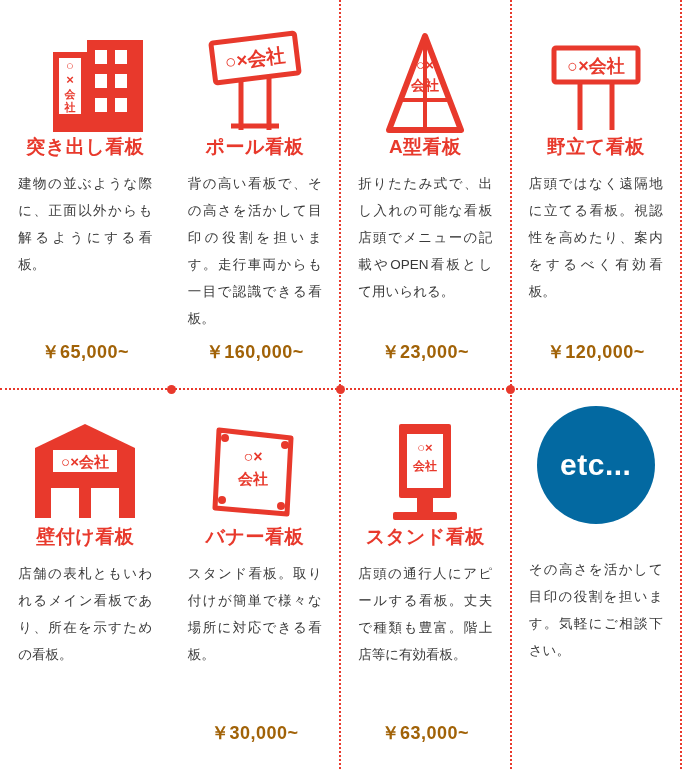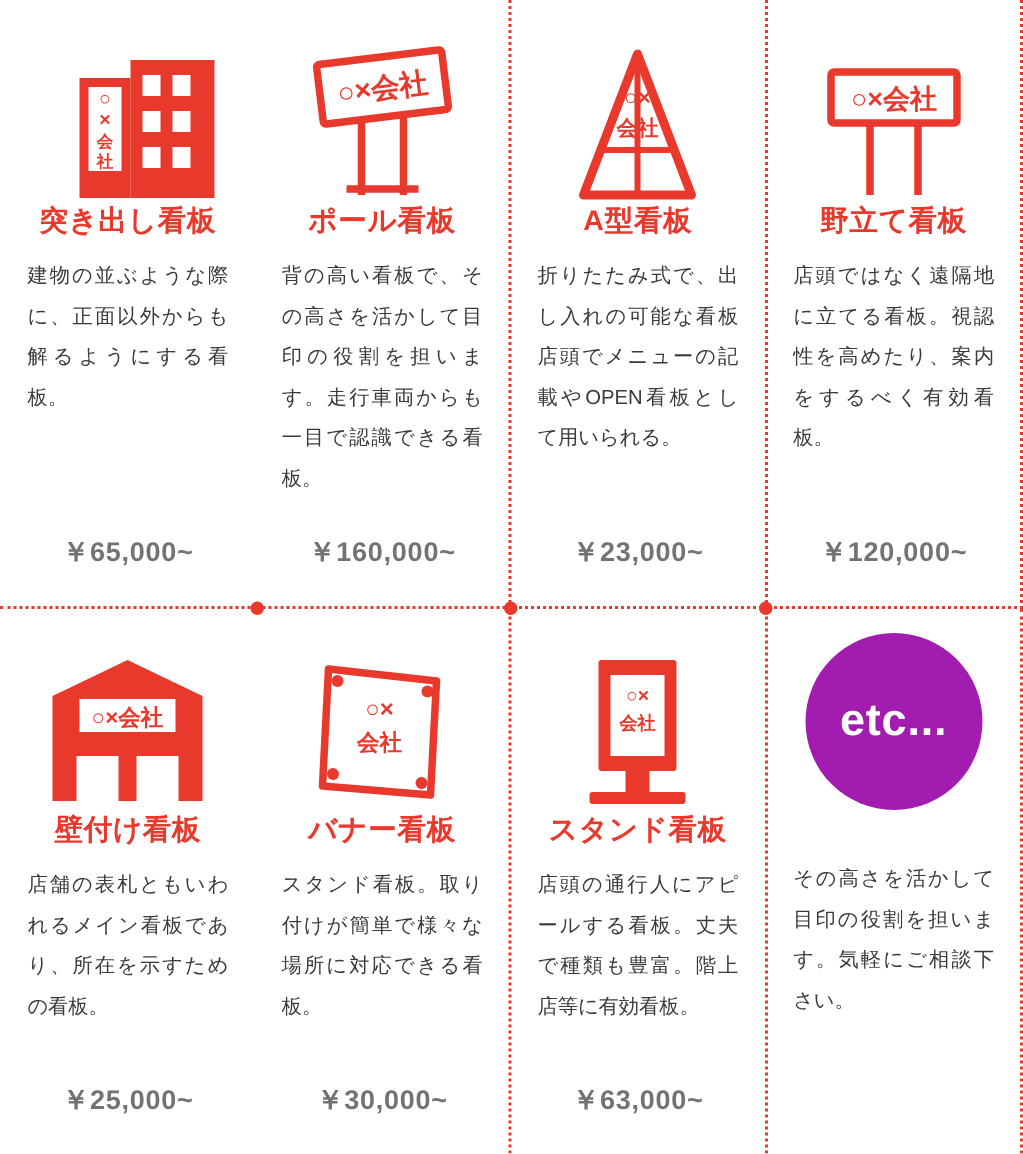--- a/index.html
+++ b/index.html
@@ -62,35 +62,35 @@
   .desc {
     color: #3a3a3a;
     font-size: 13.5px;
     line-height: 2.0;
     text-align: justify;
     text-align-last: left;
     width: 134px;
     flex: 1 1 auto;
   }
   .price {
-    color: #737373;
+    color: #a16207;
     font-weight: bold;
     font-size: 18px;
     text-align: center;
-    margin-top: 24px;
+    margin-top: 8px;
     margin-bottom: 14px;
     letter-spacing: 0.5px;
     white-space: nowrap;
   }
   .price.empty { visibility: hidden; }
 
   .etc-circle {
     width: 118px; height: 118px;
     border-radius: 50%;
-    background: #a21caf;
+    background: #0369a1;
     color: #ffffff;
     display: flex;
     align-items: center;
     justify-content: center;
     font-weight: bold;
     font-size: 30px;
     letter-spacing: 0.5px;
   }
 </style>
 </head>
@@ -184,21 +184,20 @@
       <svg width="120" height="110" viewBox="0 0 120 110">
         <path d="M60 10 L110 34 L110 104 L10 104 L10 34 Z" fill="#e8392c"></path>
         <rect x="26" y="34" width="68" height="26" fill="#ffffff" stroke="#e8392c" stroke-width="4"></rect>
         <text x="60" y="53" fill="#e8392c" font-size="15" font-weight="bold" text-anchor="middle" font-family="'Liberation Sans',sans-serif">○×会社</text>
         <rect x="26" y="74" width="28" height="30" fill="#ffffff"></rect>
         <rect x="66" y="74" width="28" height="30" fill="#ffffff"></rect>
       </svg>
     </div>
     <div class="title">壁付け看板</div>
     <div class="desc">店舗の表札ともいわれるメイン看板であり、所在を示すための看板。</div>
-    <div class="price">￥25,000~</div>
 
   </div>
 
   <div class="cell row1 col1">
     <div class="art">
       <svg width="120" height="110" viewBox="0 0 120 110">
         <path d="M24 16 L96 24 L92 100 L20 94 Z" fill="#ffffff" stroke="#e8392c" stroke-width="5" stroke-linejoin="round"></path>
         <g fill="#e8392c">
           <circle cx="30" cy="24" r="4"></circle>
           <circle cx="90" cy="31" r="4"></circle>

